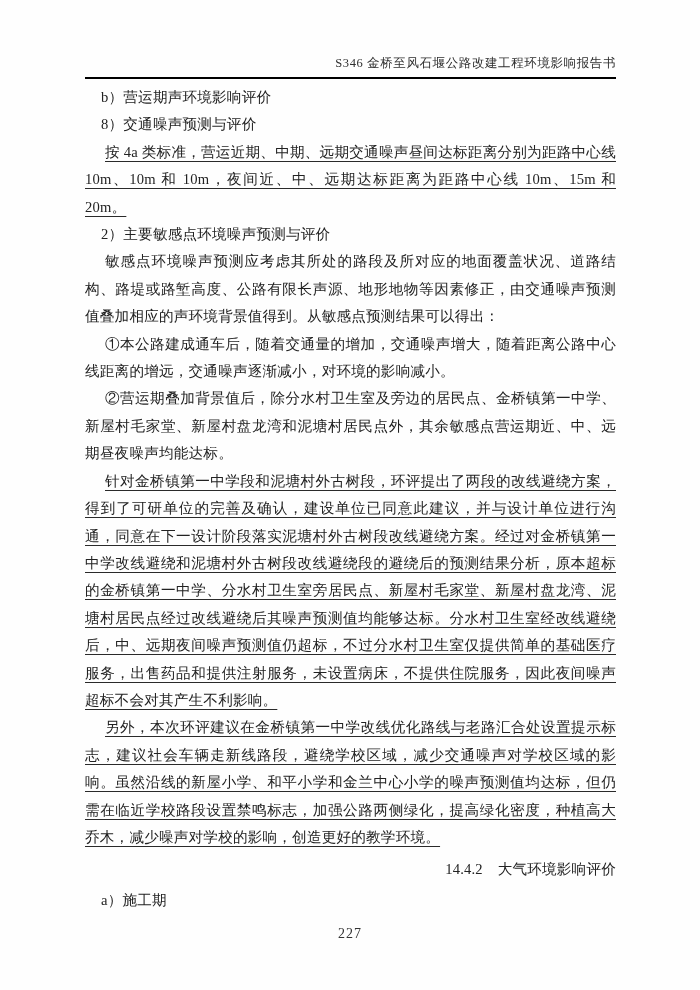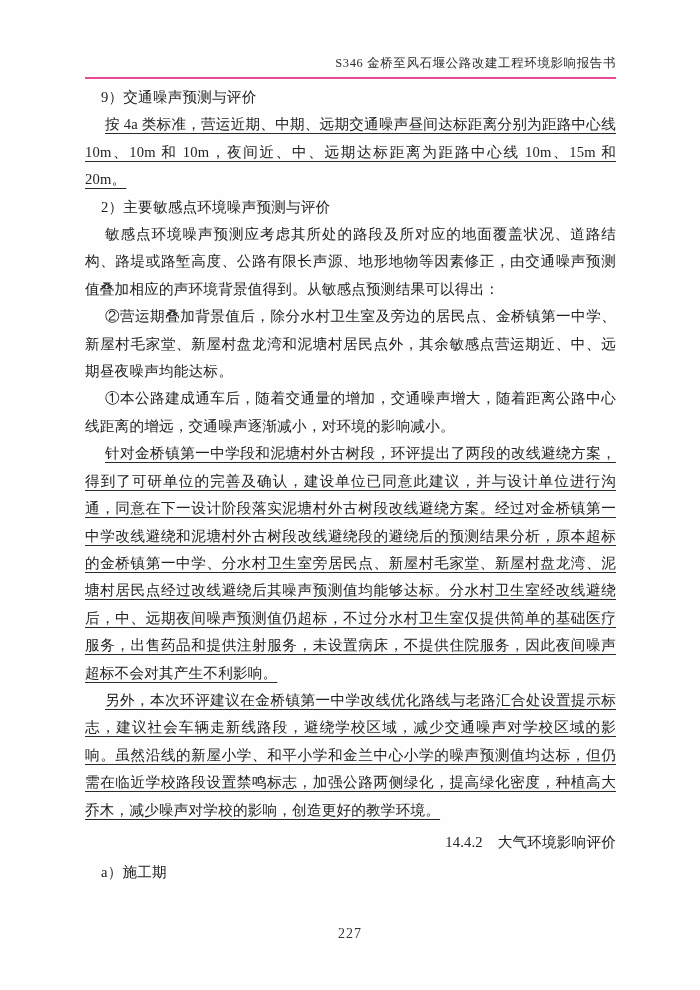--- a/index.html
+++ b/index.html
@@ -17,21 +17,21 @@
     color: #222222;
     overflow: hidden;
   }
   .header {
     position: absolute;
     top: 0;
     left: 85px;
     right: 84px;
     padding-top: 56px;
     padding-bottom: 6px;
-    border-bottom: 2px solid #ec4899;
+    border-bottom: 2px solid #000000;
   }
   .header-title {
     text-align: right;
     font-size: 12.5px;
     line-height: 15px;
     color: #2e2e2e;
     letter-spacing: 0.6px;
     white-space: nowrap;
   }
   .content {
@@ -84,26 +84,27 @@
 </head>
 <body>
 
 <div class="page">
 
   <div class="header">
     <div class="header-title">S346 金桥至风石堰公路改建工程环境影响报告书</div>
   </div>
 
   <div class="content">
-    <p class="subhead">9）交通噪声预测与评价</p>
+    <p class="subhead">b）营运期声环境影响评价</p>
+    <p class="subhead">8）交通噪声预测与评价</p>
     <p class="indent ul">按 4a 类标准，营运近期、中期、远期交通噪声昼间达标距离分别为距路中心线 10m、10m 和 10m，夜间近、中、远期达标距离为距路中心线 10m、15m 和 20m。</p>
     <p class="subhead">2）主要敏感点环境噪声预测与评价</p>
     <p class="indent">敏感点环境噪声预测应考虑其所处的路段及所对应的地面覆盖状况、道路结构、路堤或路堑高度、公路有限长声源、地形地物等因素修正，由交通噪声预测值叠加相应的声环境背景值得到。从敏感点预测结果可以得出：</p>
+    <p class="indent">①本公路建成通车后，随着交通量的增加，交通噪声增大，随着距离公路中心线距离的增远，交通噪声逐渐减小，对环境的影响减小。</p>
     <p class="indent">②营运期叠加背景值后，除分水村卫生室及旁边的居民点、金桥镇第一中学、新屋村毛家堂、新屋村盘龙湾和泥塘村居民点外，其余敏感点营运期近、中、远期昼夜噪声均能达标。</p>
-    <p class="indent">①本公路建成通车后，随着交通量的增加，交通噪声增大，随着距离公路中心线距离的增远，交通噪声逐渐减小，对环境的影响减小。</p>
     <p class="indent ul">针对金桥镇第一中学段和泥塘村外古树段，环评提出了两段的改线避绕方案，得到了可研单位的完善及确认，建设单位已同意此建议，并与设计单位进行沟通，同意在下一设计阶段落实泥塘村外古树段改线避绕方案。经过对金桥镇第一中学改线避绕和泥塘村外古树段改线避绕段的避绕后的预测结果分析，原本超标的金桥镇第一中学、分水村卫生室旁居民点、新屋村毛家堂、新屋村盘龙湾、泥塘村居民点经过改线避绕后其噪声预测值均能够达标。分水村卫生室经改线避绕后，中、远期夜间噪声预测值仍超标，不过分水村卫生室仅提供简单的基础医疗服务，出售药品和提供注射服务，未设置病床，不提供住院服务，因此夜间噪声超标不会对其产生不利影响。</p>
     <p class="indent ul">另外，本次环评建议在金桥镇第一中学改线优化路线与老路汇合处设置提示标志，建议社会车辆走新线路段，避绕学校区域，减少交通噪声对学校区域的影响。虽然沿线的新屋小学、和平小学和金兰中心小学的噪声预测值均达标，但仍需在临近学校路段设置禁鸣标志，加强公路两侧绿化，提高绿化密度，种植高大乔木，减少噪声对学校的影响，创造更好的教学环境。</p>
     <p class="section-head">14.4.2　大气环境影响评价</p>
     <p class="subhead subhead-last">a）施工期</p>
   </div>
 
   <div class="footer">
     <span class="page-number">227</span>
   </div>
 

